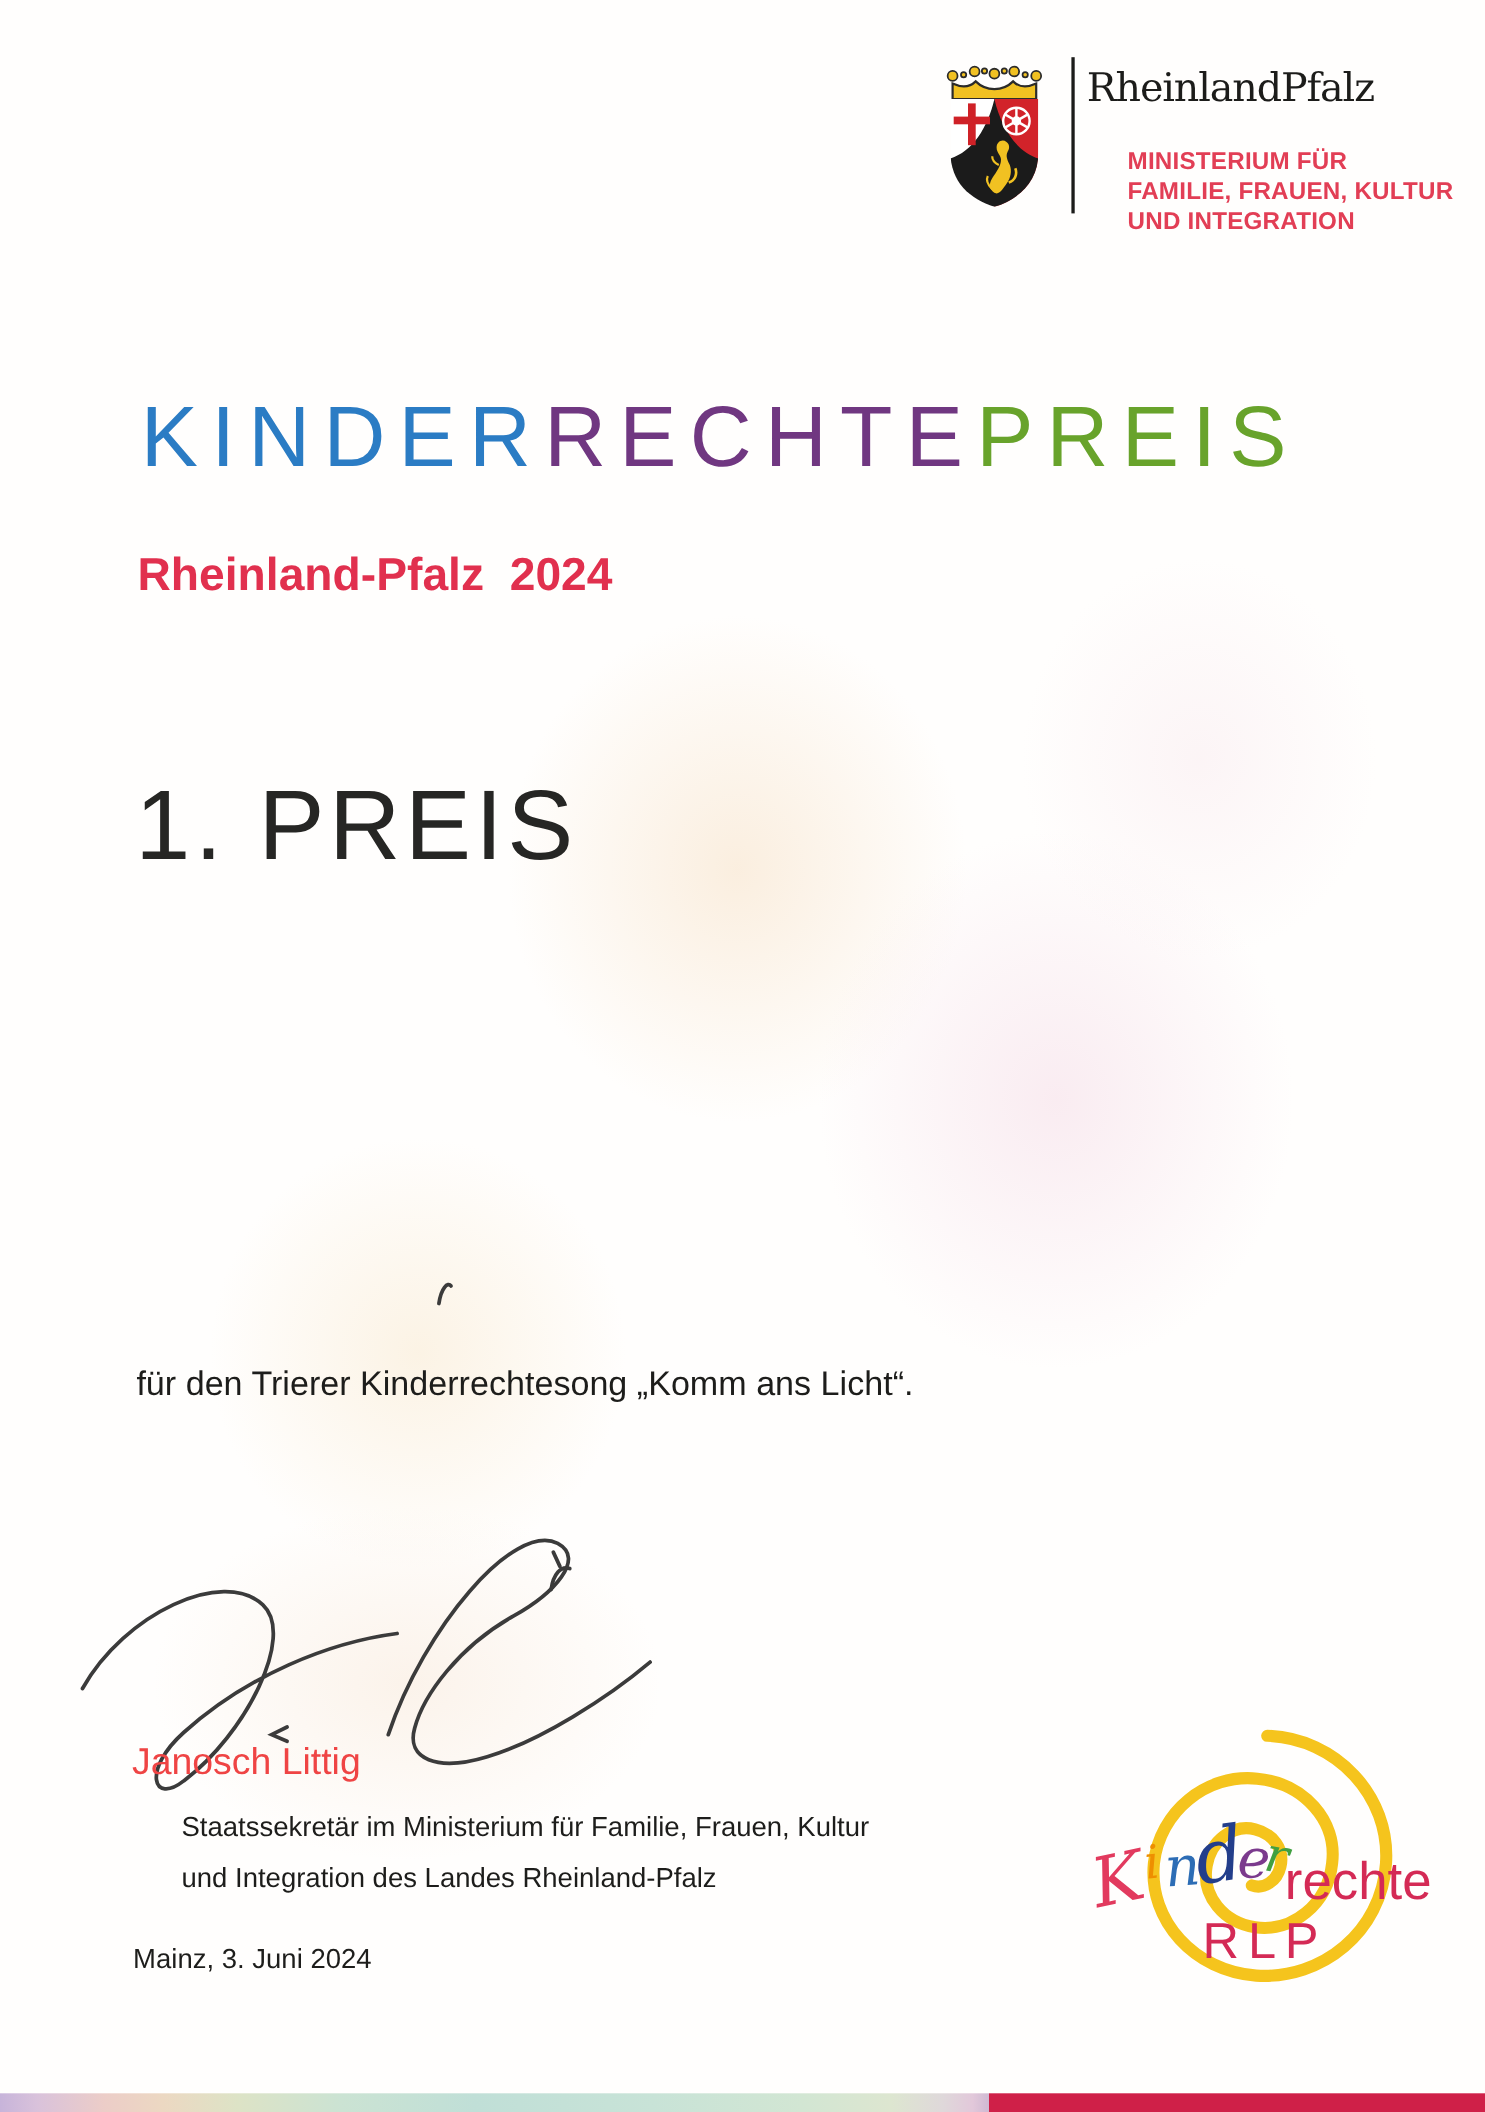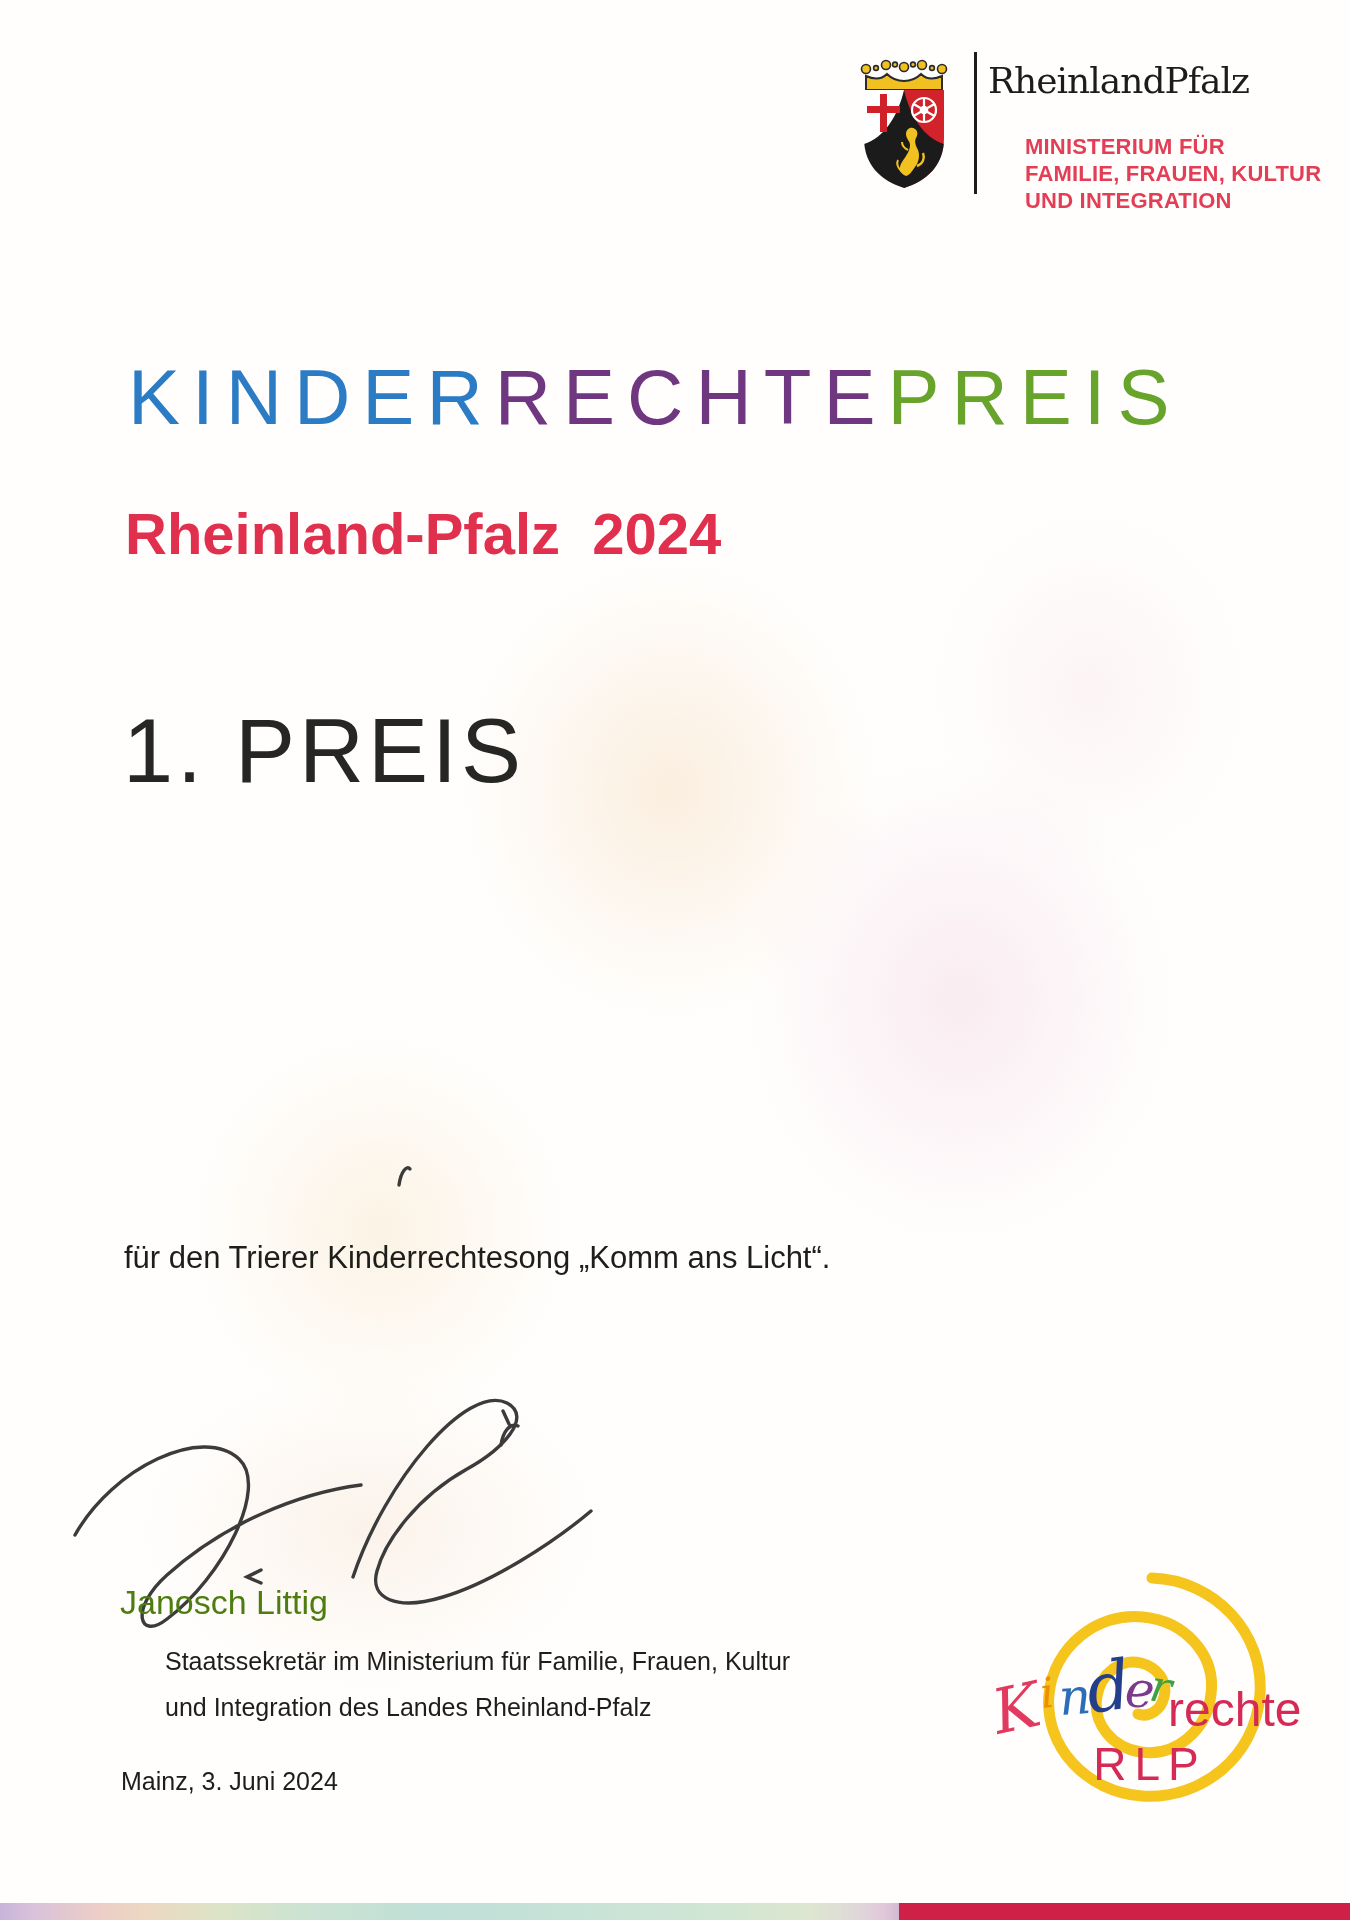--- a/index.html
+++ b/index.html
@@ -17,29 +17,29 @@
   .wm3{left:110px;top:950px;width:540px;height:560px;background:radial-gradient(closest-side,rgba(250,238,218,.7),rgba(250,238,218,0) 70%);}
   .wm4{left:40px;top:1300px;width:660px;height:460px;background:radial-gradient(closest-side,rgba(250,239,228,.75),rgba(250,239,228,0) 70%);}
   .wm5{left:860px;top:430px;width:460px;height:520px;background:radial-gradient(closest-side,rgba(250,238,241,.6),rgba(250,238,241,0) 70%);}
 
   .coa{position:absolute;left:854px;top:54px;}
   .logo-divider{position:absolute;left:974px;top:52px;width:3px;height:142px;background:#1c1c1a;}
   .brand{position:absolute;left:988px;top:56px;font-family:"DejaVu Serif","Liberation Serif",serif;font-size:36px;line-height:50px;color:#1c1c1a;letter-spacing:-1px;white-space:nowrap;}
   .ministry{position:absolute;left:989px;top:133px;font-size:22px;line-height:27px;font-weight:bold;color:#e23e55;letter-spacing:.2px;white-space:nowrap;margin-left:36px;}
 
   .title{position:absolute;left:124px;top:352px;margin:4px;font-size:78px;line-height:82px;font-weight:400;letter-spacing:12px;white-space:nowrap;}
-  .subtitle{position:absolute;left:125px;top:491px;font-size:58px;line-height:62px;font-weight:bold;color:#e1304e;white-space:pre;margin-top:12px;}
+  .subtitle{position:absolute;left:125px;top:491px;font-size:42px;line-height:62px;font-weight:bold;color:#e1304e;white-space:pre;}
 
   .rank{position:absolute;left:123px;top:706px;font-size:90px;line-height:90px;color:#262624;letter-spacing:4px;white-space:nowrap;}
 
   .recipient{position:absolute;left:124px;top:918px;font-size:64px;line-height:102px;color:#1d1d1b;white-space:nowrap;}
   .reason{position:absolute;left:124px;top:1238px;font-size:31px;line-height:40px;color:#1d1d1b;white-space:nowrap;}
 
   .signature-svg{position:absolute;left:55px;top:1145px;}
-  .sig-name{position:absolute;left:120px;top:1582px;font-size:34px;line-height:40px;color:#4d7c0f;}
+  .sig-name{position:absolute;left:120px;top:1582px;font-size:34px;line-height:40px;color:#ef4444;}
   .sig-role{position:absolute;left:121px;top:1638px;font-size:25px;line-height:46px;color:#1d1d1b;white-space:nowrap;margin-left:44px;}
   .place-date{position:absolute;left:121px;top:1766px;font-size:25px;line-height:30px;color:#1d1d1b;}
 
   .klogo{position:absolute;left:980px;top:1548px;}
   .klogo text{fill:currentColor;}
   .klogo .hand{font-family:"DejaVu Serif","Liberation Serif",serif;font-style:italic;}
   .klogo .plain{font-family:"Liberation Sans",sans-serif;}
 
   .strip{
     position:absolute;left:0;bottom:0;width:1350px;height:17px;

